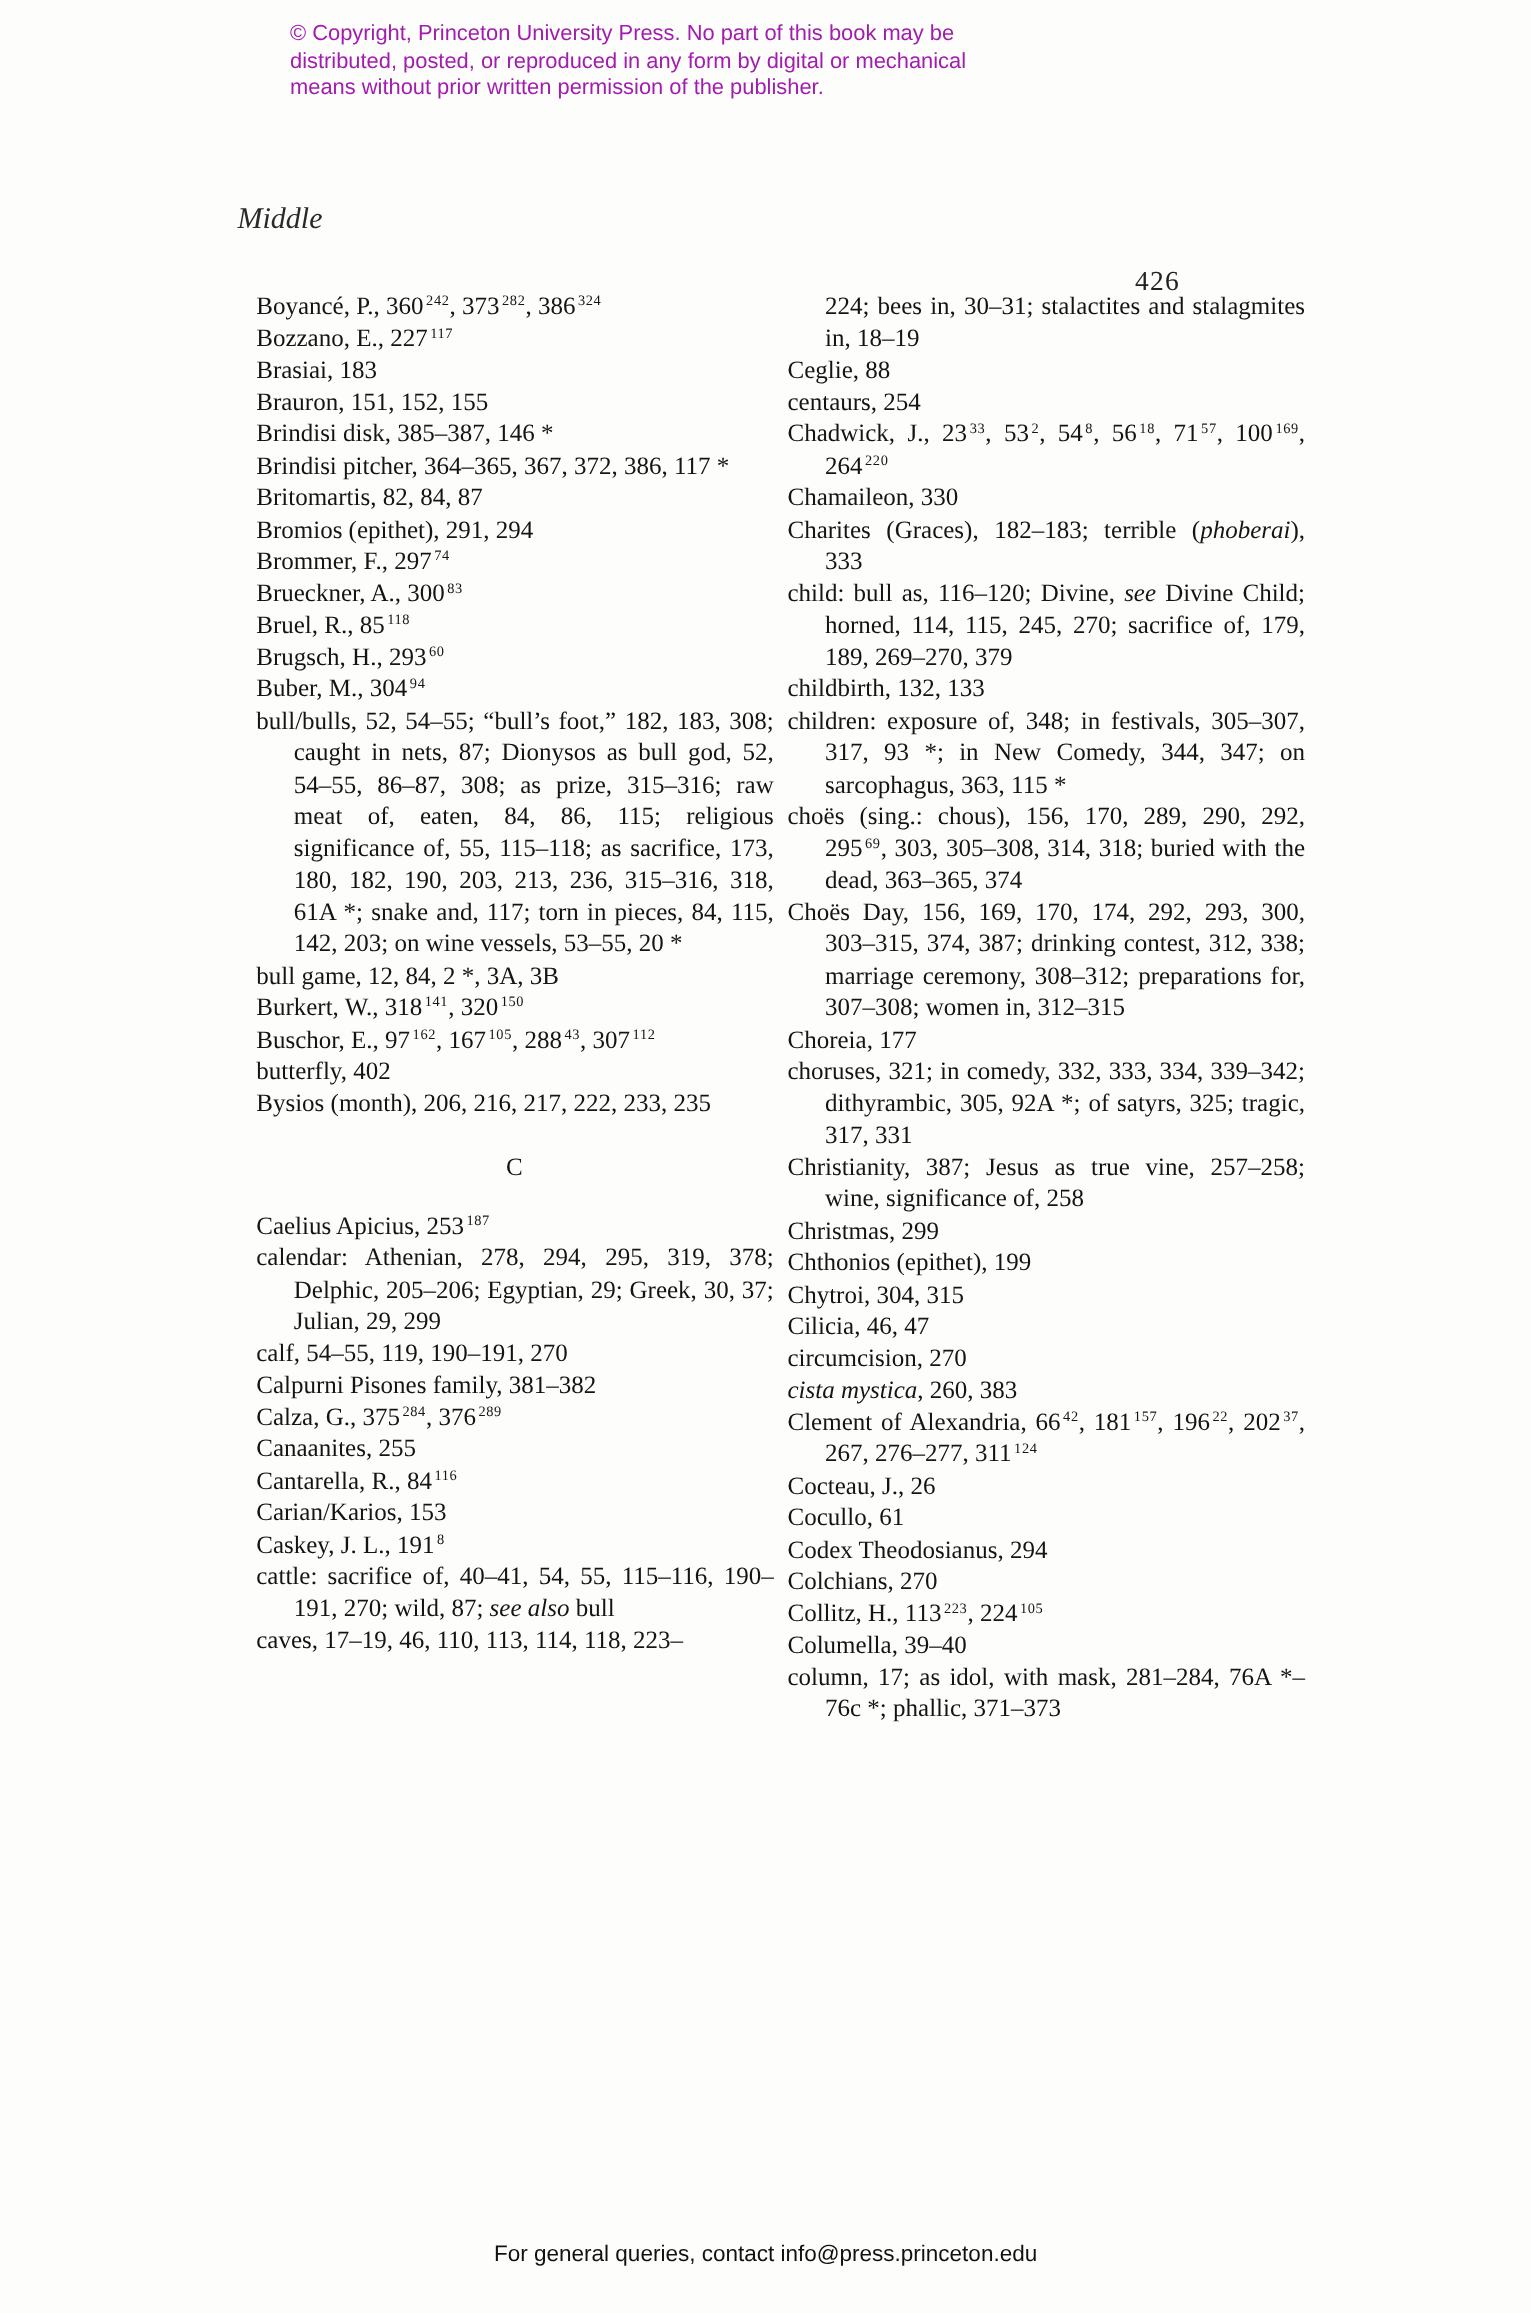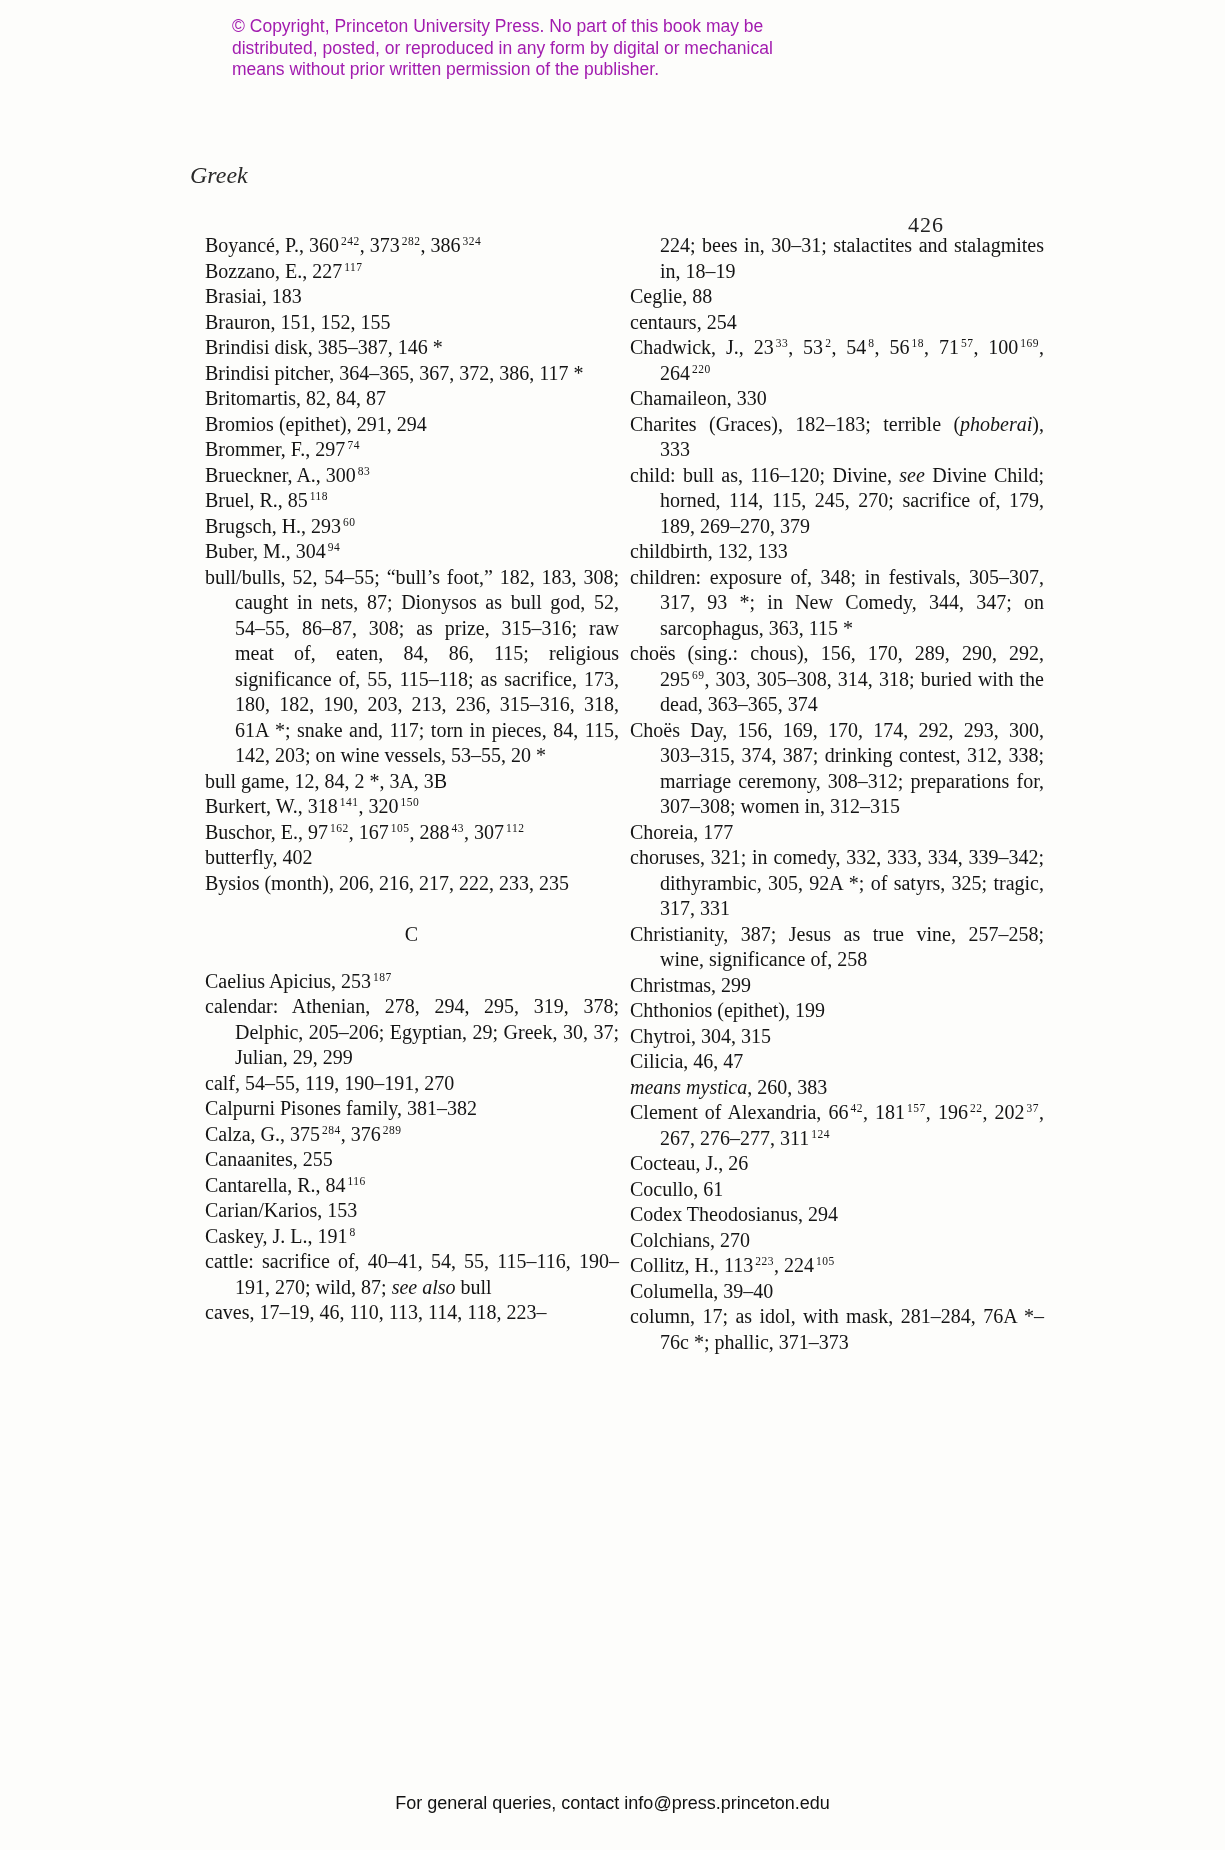--- a/index.html
+++ b/index.html
@@ -91,21 +91,21 @@
 <body>
 
 <div id="page">
 
   <div class="copyright">
     <div>© Copyright, Princeton University Press. No part of this book may be</div>
     <div>distributed, posted, or reproduced in any form by digital or mechanical</div>
     <div>means without prior written permission of the publisher.</div>
   </div>
 
-  <div class="page-header-title">Greek</div>
+  <div class="page-header-title">Middle</div>
   <div class="page-header-number">426</div>
 
   <div id="col-left" class="col">
       <p class="entry">Boyancé, P., 360<sup>242</sup>, 373<sup>282</sup>, 386<sup>324</sup></p>
       <p class="entry">Bozzano, E., 227<sup>117</sup></p>
       <p class="entry">Brasiai, 183</p>
       <p class="entry">Brauron, 151, 152, 155</p>
       <p class="entry">Brindisi disk, 385–387, 146 *</p>
       <p class="entry">Brindisi pitcher, 364–365, 367, 372, 386, 117 *</p>
       <p class="entry">Britomartis, 82, 84, 87</p>
@@ -146,21 +146,22 @@
       <p class="entry">children: exposure of, 348; in festivals, 305–307, 317, 93 *; in New Comedy, 344, 347; on sarcophagus, 363, 115 *</p>
       <p class="entry">choës (sing.: chous), 156, 170, 289, 290, 292, 295<sup>69</sup>, 303, 305–308, 314, 318; buried with the dead, 363–365, 374</p>
       <p class="entry">Choës Day, 156, 169, 170, 174, 292, 293, 300, 303–315, 374, 387; drinking contest, 312, 338; marriage ceremony, 308–312; preparations for, 307–308; women in, 312–315</p>
       <p class="entry">Choreia, 177</p>
       <p class="entry">choruses, 321; in comedy, 332, 333, 334, 339–342; dithyrambic, 305, 92A *; of satyrs, 325; tragic, 317, 331</p>
       <p class="entry">Christianity, 387; Jesus as true vine, 257–258; wine, significance of, 258</p>
       <p class="entry">Christmas, 299</p>
       <p class="entry">Chthonios (epithet), 199</p>
       <p class="entry">Chytroi, 304, 315</p>
       <p class="entry">Cilicia, 46, 47</p>
-      <p class="entry"><em>means mystica</em>, 260, 383</p>
+      <p class="entry">circumcision, 270</p>
+      <p class="entry"><em>cista mystica</em>, 260, 383</p>
       <p class="entry">Clement of Alexandria, 66<sup>42</sup>, 181<sup>157</sup>, 196<sup>22</sup>, 202<sup>37</sup>, 267, 276–277, 311<sup>124</sup></p>
       <p class="entry">Cocteau, J., 26</p>
       <p class="entry">Cocullo, 61</p>
       <p class="entry">Codex Theodosianus, 294</p>
       <p class="entry">Colchians, 270</p>
       <p class="entry">Collitz, H., 113<sup>223</sup>, 224<sup>105</sup></p>
       <p class="entry">Columella, 39–40</p>
       <p class="entry">column, 17; as idol, with mask, 281–284, 76A *–76c *; phallic, 371–373</p>
     </div>
 

